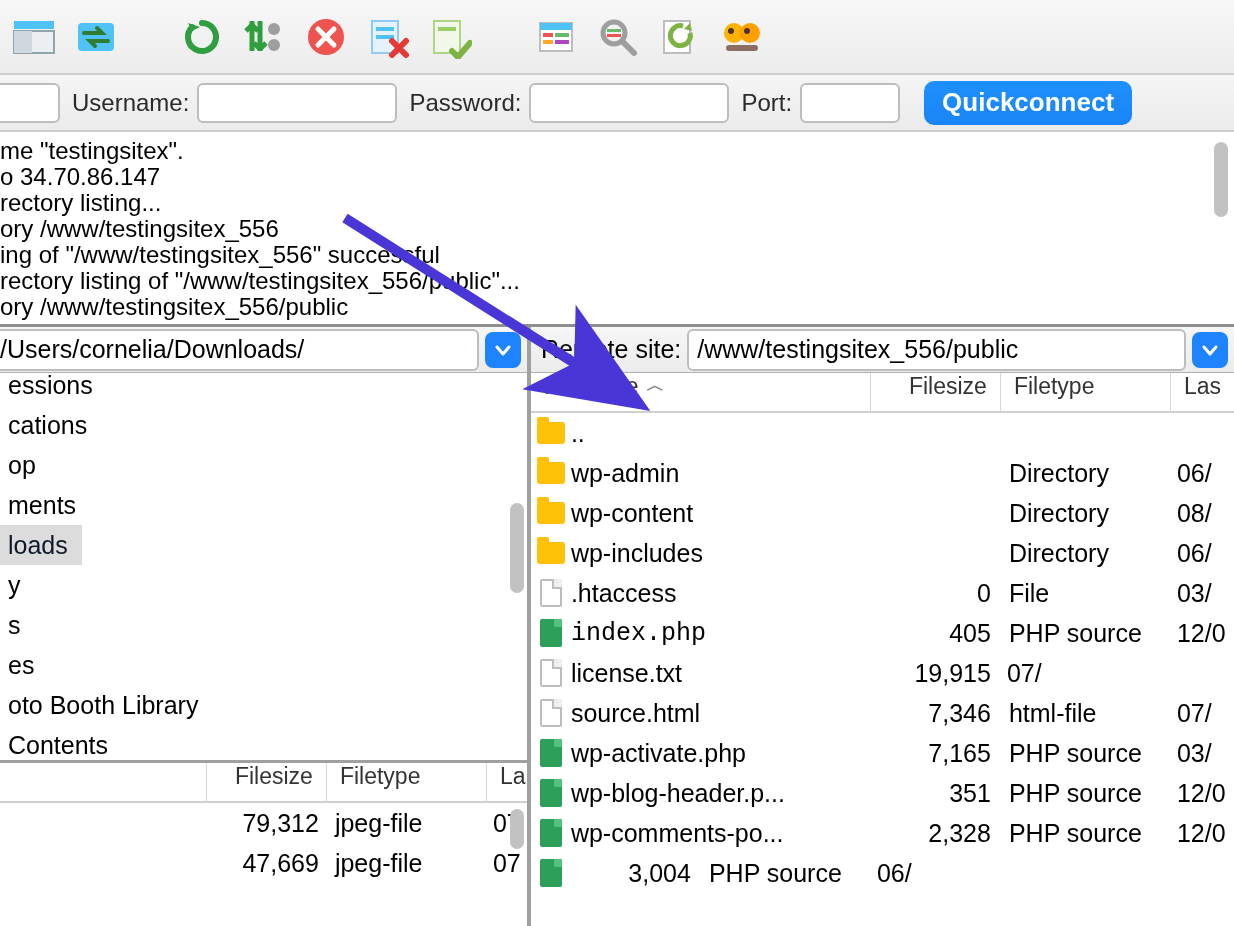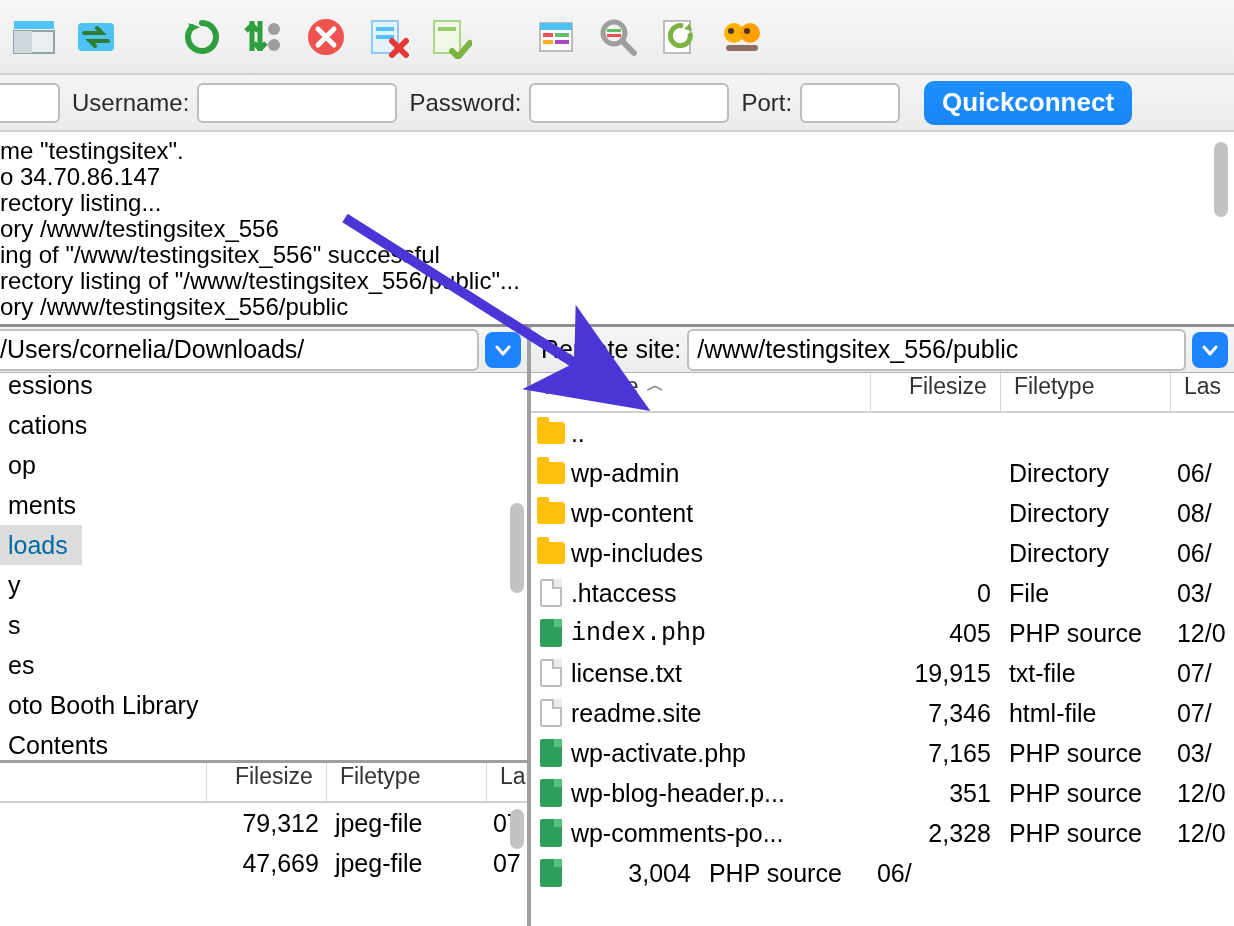--- a/index.html
+++ b/index.html
@@ -37,21 +37,21 @@
   .pathlbl { font-size: 25px; margin: 0 6px 0 10px; }
   .pathinput { flex: 1; height: 42px; border: 2px solid #bdbdbd; border-radius: 6px; background: #fff; padding: 0 8px; font-size: 25px; }
   .pathinput.local { border-left: none; border-top-left-radius: 0; border-bottom-left-radius:0; margin-left:-8px;}
   .dd-btn { width: 36px; height: 36px; border-radius: 8px; background: #1e83ff; margin-left: 6px; display:flex; align-items:center; justify-content:center; }
   .dd-btn svg { display:block; }
 
   
   .tree { flex: 0 0 390px; background: #fff; position: relative; overflow: hidden; border-bottom: 3px solid #a0a0a0;}
   .tree-inner { position: absolute; left: -90px; top: -8px; font-size: 25px; line-height: 40px; }
   .tree-item { white-space: nowrap; padding: 0 8px; }
-  .tree-item.sel { background: #dcdcdc; color: #0369a1; display:inline-block; padding-right: 14px; text-align: right;}
+  .tree-item.sel { background: #dcdcdc; color: #0f172a; display:inline-block; padding-right: 14px; text-align: right;}
   .tree-thumb { position: absolute; right: 3px; top: 130px; width: 14px; height: 90px; background: #c2c2c2; border-radius: 7px; }
 
   
   .flh { height: 40px; background: #ffffff; border-bottom: 2px solid #d0d0d0; display: flex; align-items: center; font-size: 23px; color: #333; }
   .flh .col { padding: 0 13px; border-right: 1px solid #d8d8d8; height: 100%; display:flex; }
   .flh .col.right { justify-content: flex-end; }
 
   .filelist { flex:1; background:#fff; overflow:hidden; position:relative; }
   .frow { display:flex; height:40px; align-items:center; font-size:25px; }
   .frow .ic { width:40px; display:flex; align-items:center; justify-content:center; }
@@ -310,28 +310,27 @@
             <div class="rcol-size">405</div>
             <div class="rcol-type">PHP source</div>
             <div class="rcol-date">12/0</div>
           </div>
           <div class="frow">
             <div class="ic">
               <div class="file-ic"></div>
             </div>
             <div class="nm" style="width:300px;flex:none;">license.txt</div>
             <div class="rcol-size">19,915</div>
-            <div class="rcol-type">txt-file</div>
             <div class="rcol-date">07/</div>
           </div>
           <div class="frow">
             <div class="ic">
               <div class="file-ic"></div>
             </div>
-            <div class="nm" style="width:300px;flex:none;">readme.site</div>
+            <div class="nm" style="width:300px;flex:none;">source.html</div>
             <div class="rcol-size">7,346</div>
             <div class="rcol-type">html-file</div>
             <div class="rcol-date">07/</div>
           </div>
           <div class="frow">
             <div class="ic">
               <div class="php-ic"></div>
             </div>
             <div class="nm" style="width:300px;flex:none;">wp-activate.php</div>
             <div class="rcol-size">7,165</div>

